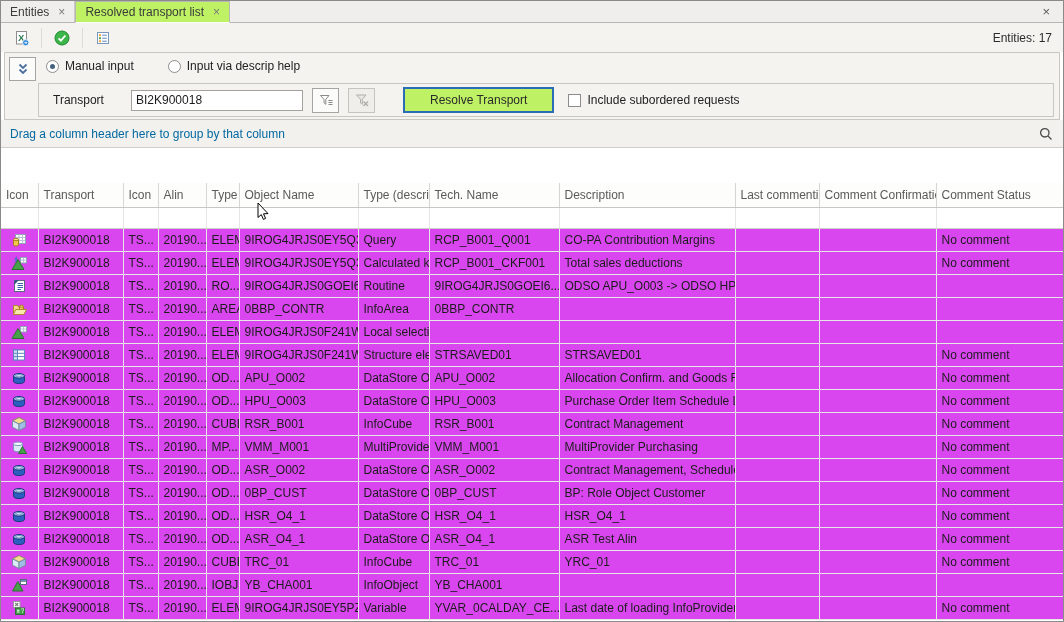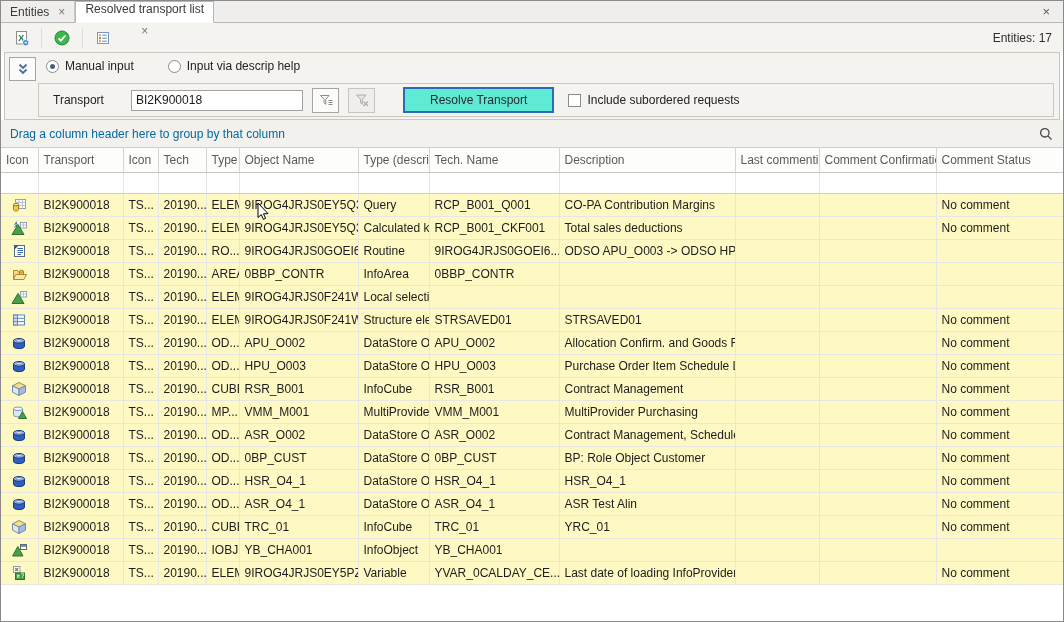--- a/index.html
+++ b/index.html
@@ -5,47 +5,47 @@
   * { box-sizing: border-box; margin: 0; padding: 0; }
   html,body { background:#cfcfcf; }
   .window {
     position:relative; width:1064px; height:622px;
     background:#fff; border:1px solid #8a8a8a; overflow:hidden;
     font-family:"Liberation Sans", sans-serif; font-size:12px; color:#1e1e1e;
   }
   
   .tabstrip { height:22px; background:#efeeec; display:flex; align-items:stretch; border-bottom:1px solid #b6b6b4; }
   .tab { display:flex; align-items:center; gap:9px; padding:0 9px; border-right:1px solid #cbcac7; color:#3a3a3a; }
-  .tab.active { background:#ffffff; border:1px solid #b6b6b4; border-bottom:1px solid #fbfbfa; margin-bottom:-1px;flex-direction:column; }
+  .tab.active { background:#bef264; border:1px solid #b6b6b4; border-bottom:1px solid #fbfbfa; margin-bottom:-1px; }
   .tabx { color:#787878; font-size:12px; line-height:1; }
   .strip-close { margin-left:auto; display:flex; align-items:center; padding:0 13px; color:#5a5a5a; font-size:13px; }
   
   .toolbar { height:29px; background:#f4f3f0; display:flex; align-items:center; padding:0 7px; }
   .tbtn { width:26px; height:24px; border:none; background:transparent; display:flex; align-items:center; justify-content:center; }
   .tsep { width:1px; height:20px; background:#dddcd8; margin:0 7px; }
   .entities-count { margin-left:auto; padding-right:4px; color:#2c2c2c; }
   
   .params { position:relative; height:68px; margin:0 3px; border:1px solid #c9c7c2; background:#f4f3f0; }
   .collapse { position:absolute; left:4px; top:4px; width:27px; height:24px; background:#fbfbfa; border:1px solid #a7a5a1; display:flex; align-items:center; justify-content:center; }
   .radios { position:absolute; left:41px; top:3px; height:20px; display:flex; align-items:center; }
   .radios label { display:flex; align-items:center; gap:6px; margin-right:34px; color:#222; }
   .radio { width:13px; height:13px; border:1px solid #8c8c8c; border-radius:50%; background:#fff; position:relative; display:inline-block; }
   .radio.checked::after { content:""; position:absolute; left:3px; top:3px; width:5px; height:5px; border-radius:50%; background:#44617e; }
   .transport-panel { position:absolute; left:33px; right:5px; top:30px; height:34px; border:1px solid #c9c7c2; background:#f4f3f0; display:flex; align-items:center; }
   .tlabel { margin-left:14px; width:78px; color:#222; }
   .tinput { width:172px; height:21px; border:1px solid #a3a19d; background:#fff; padding:1px 4px; font:inherit; color:#1a1a1a; }
   .sbtn { width:27px; height:25px; background:#fbfbfa; border:1px solid #a7a5a1; margin-left:9px; display:flex; align-items:center; justify-content:center; }
   .sbtn.disabled { background:#efeeea; border-color:#c6c4c0; }
-  .resolve { margin-left:28px; height:26px; padding:0 25px; background:#5eead4; border:2px solid #2b6cb6; font:inherit; color:#2a2a2a; }
+  .resolve { margin-left:28px; height:26px; padding:0 25px; background:#bef264; border:2px solid #2b6cb6; font:inherit; color:#2a2a2a; }
   .cbwrap { display:flex; align-items:flex-end; gap:6px; margin-left:14px; color:#222; }
   .cb { width:13px; height:13px; border:1px solid #8c8c8c; background:#fff; display:inline-block; }
   
   .groupbar { height:28px; background:#f2f1ee; border-bottom:1px solid #cfcdc9; display:flex; align-items:center; padding:0 9px; color:#0369a1; }
   .groupbar .sicon { margin-left:auto; display:flex; align-items:center; }
-  .gridwrap { background:#fef9c3; }
+  .gridwrap { background:#d946ef;margin-top:35px; }
   table { border-collapse:collapse; table-layout:fixed; width:1062px; }
   th { height:24px; font-weight:normal; text-align:left; color:#5a5a5a; padding:0 5px;
        border-right:1px solid #d6d6d4; border-bottom:1px solid #c6c6c4; background:#fdfdfc;
        overflow:hidden; white-space:nowrap; }
   td { height:23px; padding:0 5px; border-right:1px solid #e6e6e4; border-bottom:1px solid #e6e6e4;
        overflow:hidden; white-space:nowrap; color:#1c1c1c; }
   tr.filter td { height:21px; background:#fff; border-bottom:1px solid #cfcfcd; }
   td.iconcell { text-align:center; padding:0; }
   td.iconcell svg { vertical-align:middle; }
   
@@ -160,21 +160,21 @@
           <col style="width:176px">
           <col style="width:84px">
           <col style="width:117px">
           <col style="width:127px">
         </colgroup>
       <thead id="grid-head">
           <tr>
             <th>Icon</th>
             <th>Transport</th>
             <th>Icon</th>
-            <th>Tech</th>
+            <th>Alin</th>
             <th>Type</th>
             <th>Object Name</th>
             <th>Type (descrip...</th>
             <th>Tech. Name</th>
             <th>Description</th>
             <th>Last commenti...</th>
             <th>Comment Confirmation</th>
             <th>Comment Status</th>
           </tr>
         </thead>

